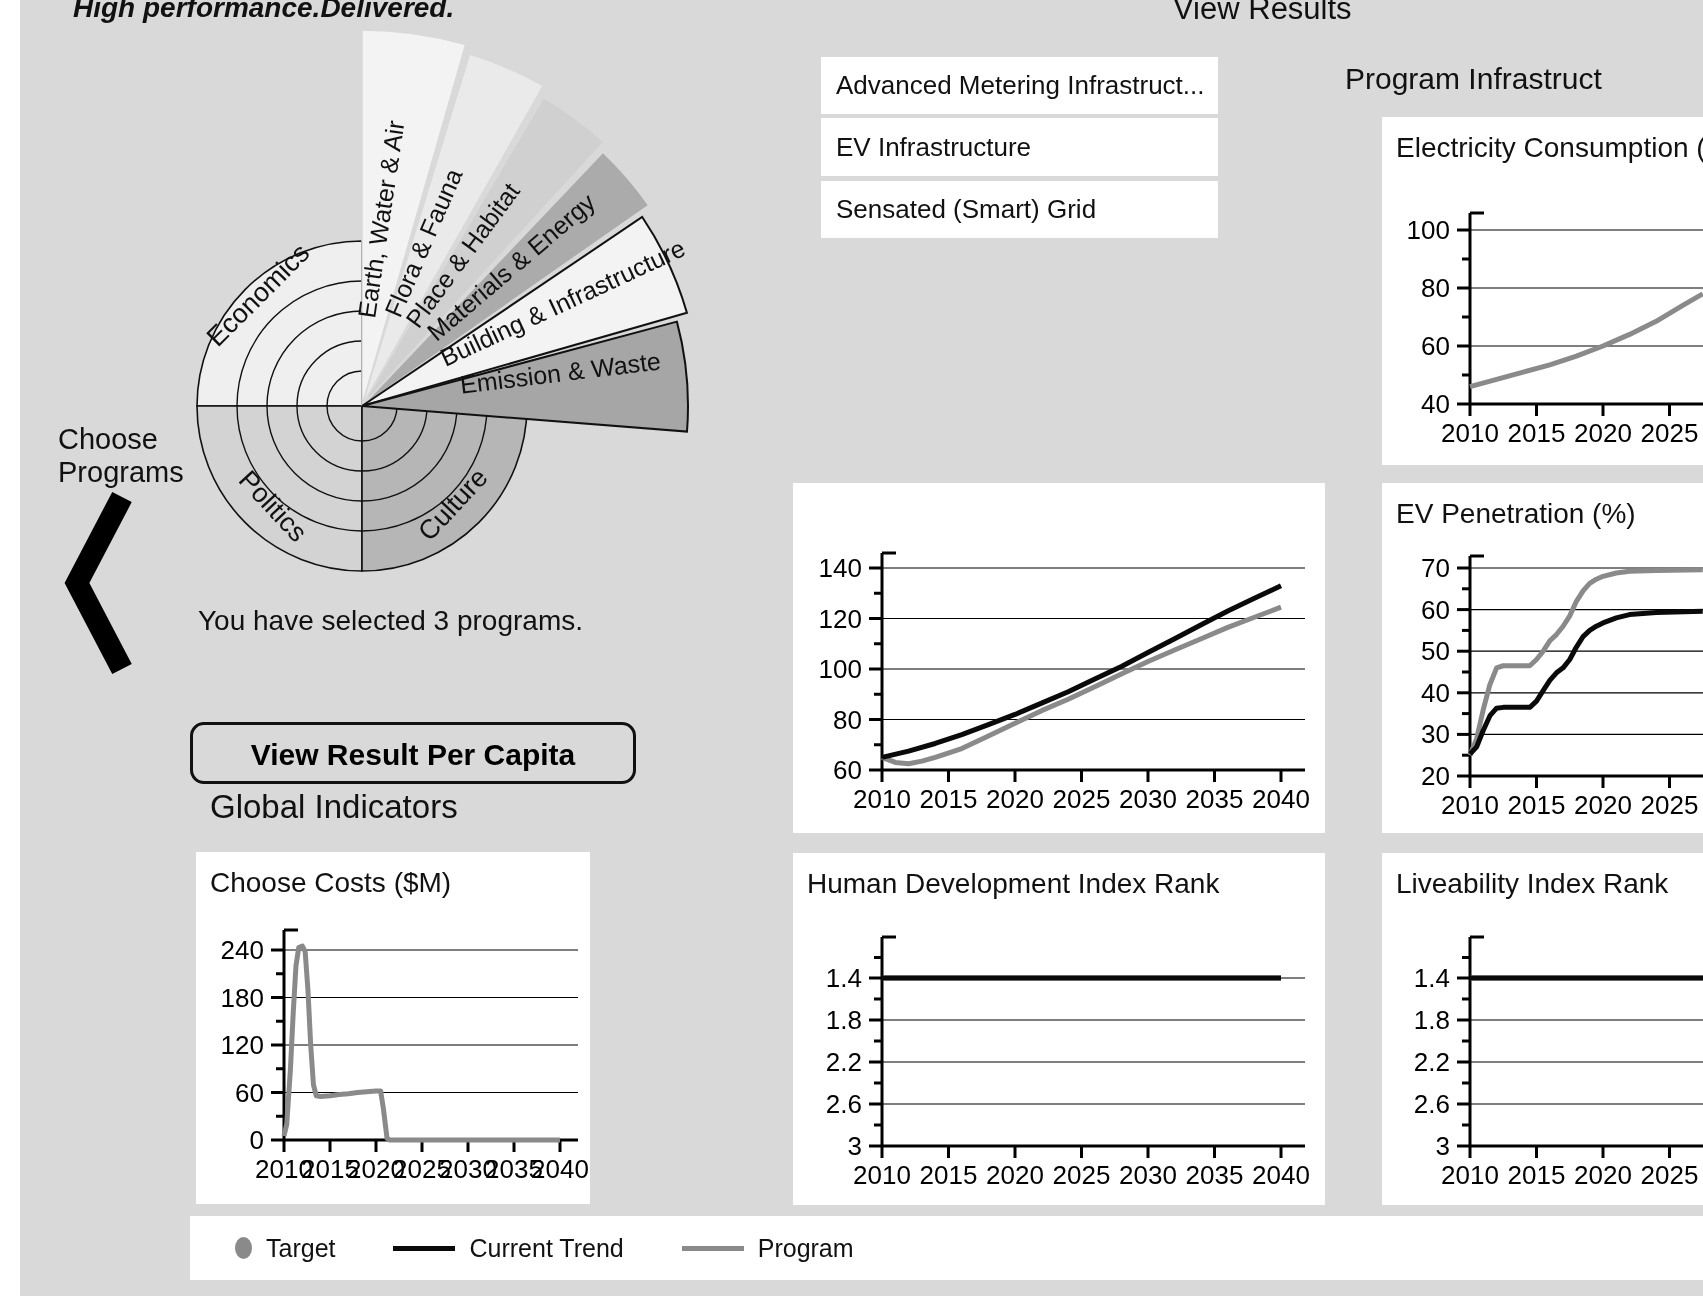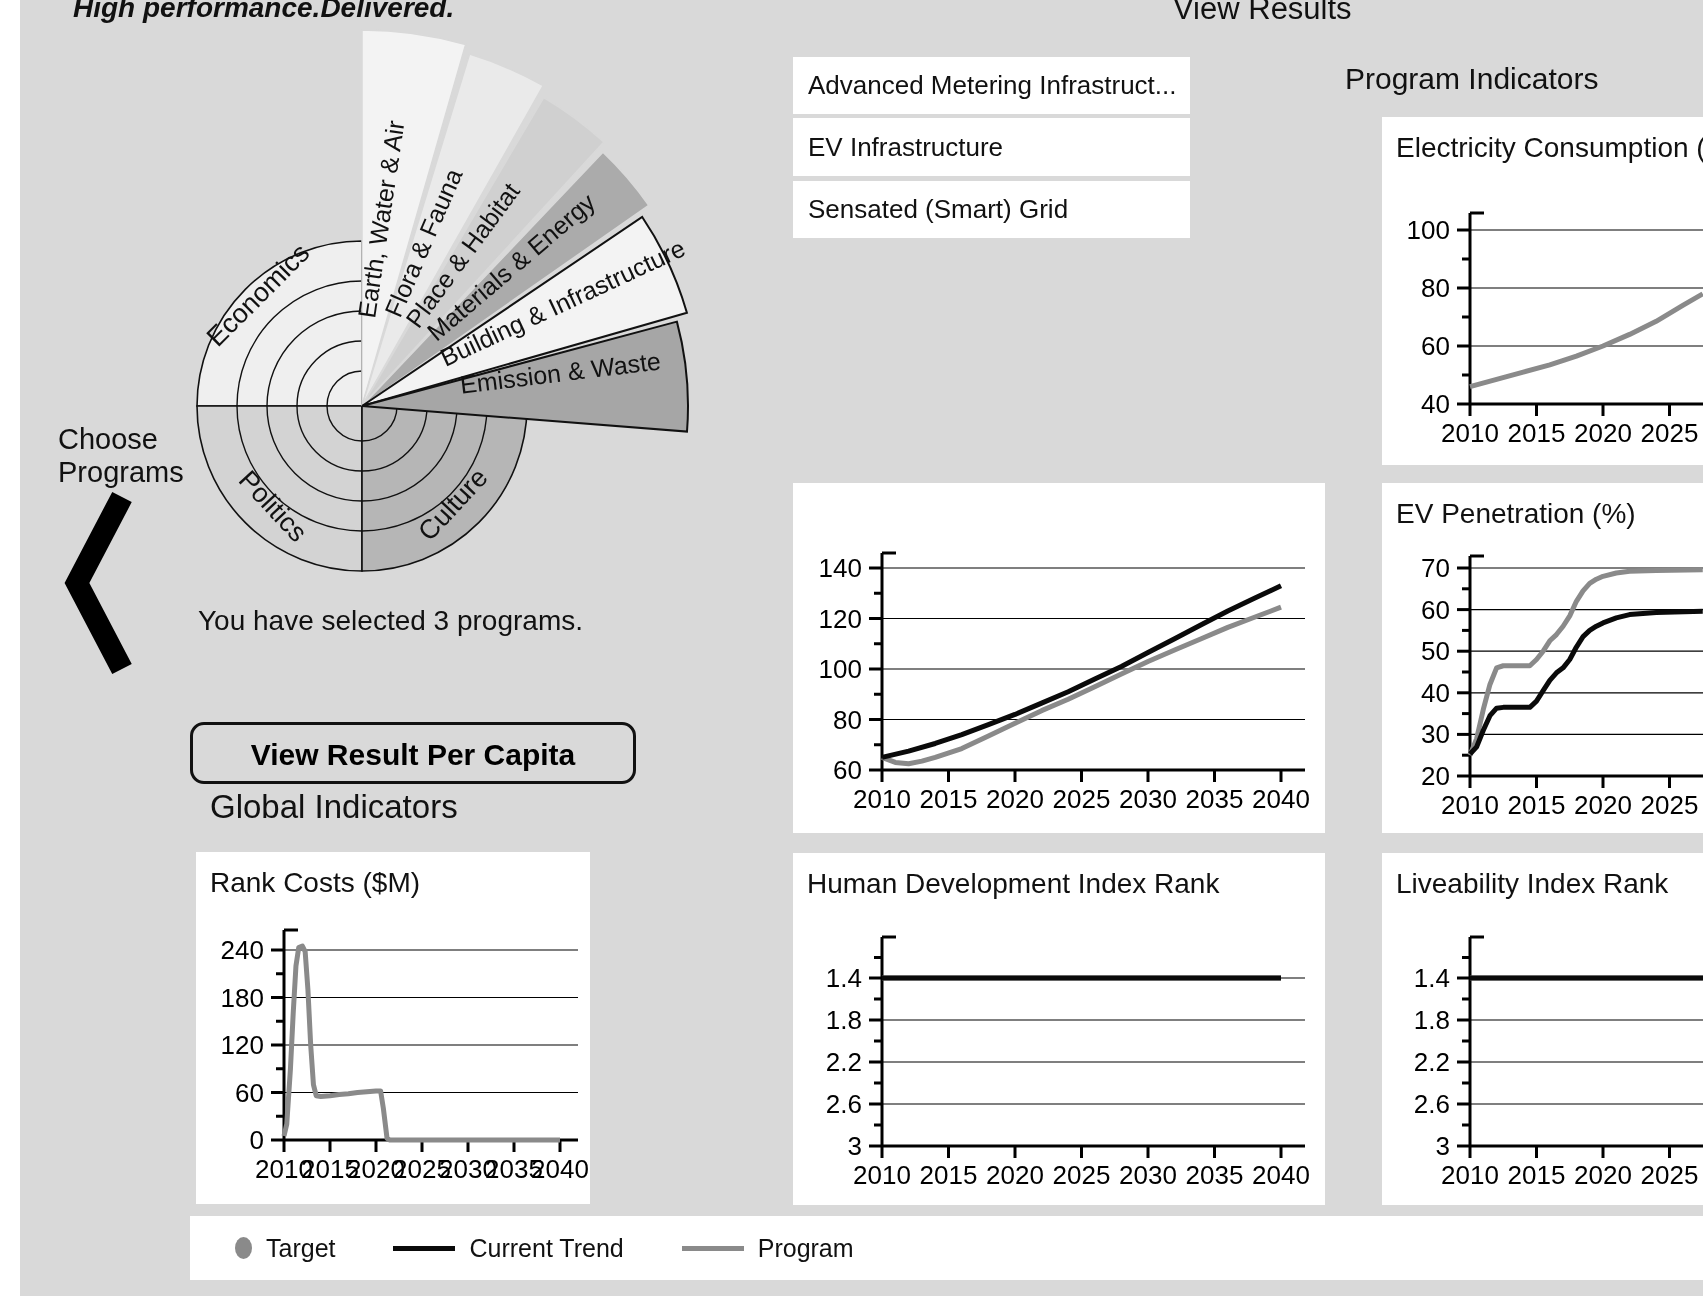--- a/index.html
+++ b/index.html
@@ -68,34 +68,34 @@
       <path d="M 362 406 L 686.9950507969997 431.57766520727745 A 326 326 0 0 0 676.8918193702362 321.62499129657823 Z" fill="#a6a6a6" stroke="#111" stroke-width="2"></path>
       <text transform="translate(461.2546151641322,393.81306565948523) rotate(-7)" font-size="25" fill="#111">Emission &amp; Waste</text>
     </svg>
 
   <div class="abs" id="choose-programs">Choose Programs</div>
 
   <svg class="abs" style="left:55px;top:488px" width="90" height="190" viewBox="0 0 90 190">
     <polyline points="67,9 22,95 67,181" fill="none" stroke="#000" stroke-width="22"></polyline>
   </svg>
 
-  <div id="program-list" style="height: 182px;">
+  <div id="program-list" style="height: 182px; margin-left: 28px;">
       <div class="program-row" style="position: absolute; top: 0px; width: 382px; height: 57px; line-height: 57px;">Advanced Metering Infrastruct...</div>
       <div class="program-row" style="position: absolute; top: 124px; width: 382px; height: 57px; line-height: 57px;">Sensated (Smart) Grid</div>
       <div class="program-row" style="position: absolute; top: 61px; width: 382px; height: 58px; line-height: 58px;">EV Infrastructure</div>
     </div>
 
   <div class="abs" id="selection-note">You have selected 3 programs.</div>
   <button class="abs" id="per-capita-btn">View Result Per Capita</button>
 
   <div class="abs" id="global-heading">Global Indicators</div>
-  <div class="abs" id="program-heading">Program Indicators</div>
+  <div class="abs" id="program-heading">Program Infrastruct</div>
 
   <div class="panel" id="panel-total_costs" style="left:196px;top:852px;width:394px;height:352px;">
-    <div class="chart-title">Rank Costs ($M)</div>
+    <div class="chart-title">Choose Costs ($M)</div>
     <svg class="chart-svg" width="394" height="352">
         <line x1="88" y1="98" x2="382" y2="98" stroke="#000" stroke-width="1.2"></line>
         <line x1="75" y1="98" x2="88" y2="98" stroke="#000" stroke-width="3"></line>
         <text x="68" y="107" text-anchor="end" font-size="26" fill="#000">240</text>
         <line x1="88" y1="145.5" x2="382" y2="145.5" stroke="#000" stroke-width="1.2"></line>
         <line x1="75" y1="145.5" x2="88" y2="145.5" stroke="#000" stroke-width="3"></line>
         <text x="68" y="154.5" text-anchor="end" font-size="26" fill="#000">180</text>
         <line x1="88" y1="193" x2="382" y2="193" stroke="#000" stroke-width="1.2"></line>
         <line x1="75" y1="193" x2="88" y2="193" stroke="#000" stroke-width="3"></line>
         <text x="68" y="202" text-anchor="end" font-size="26" fill="#000">120</text>

